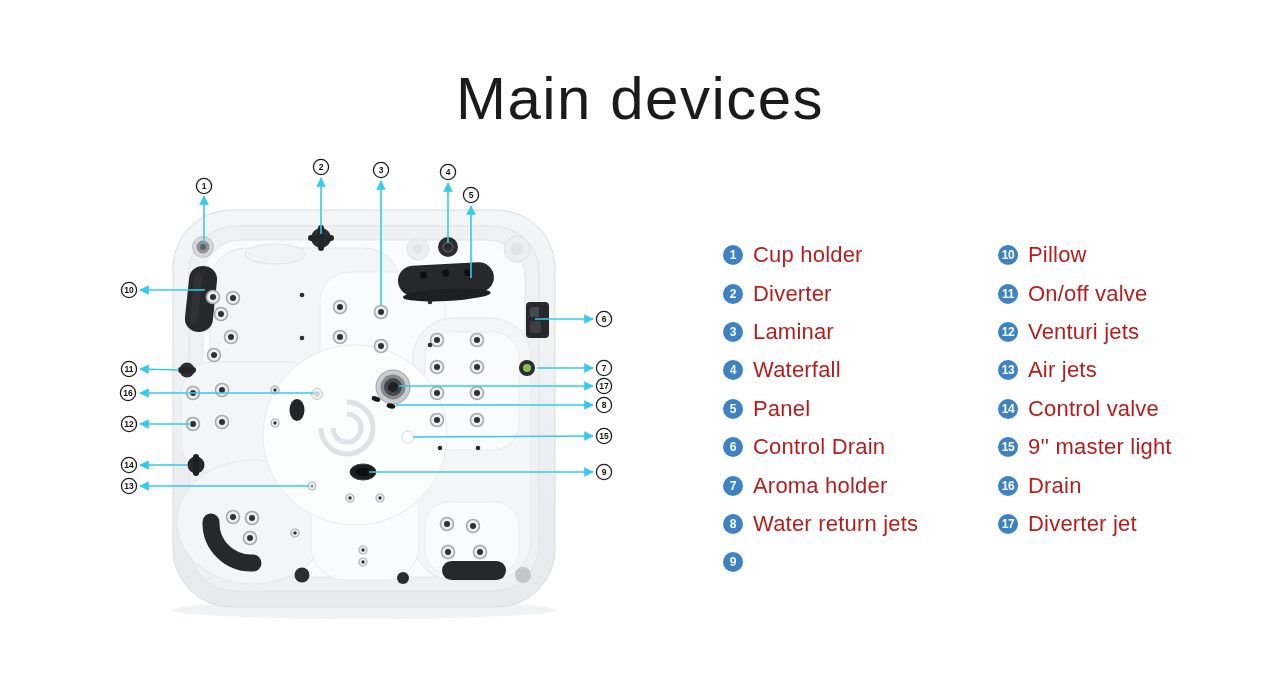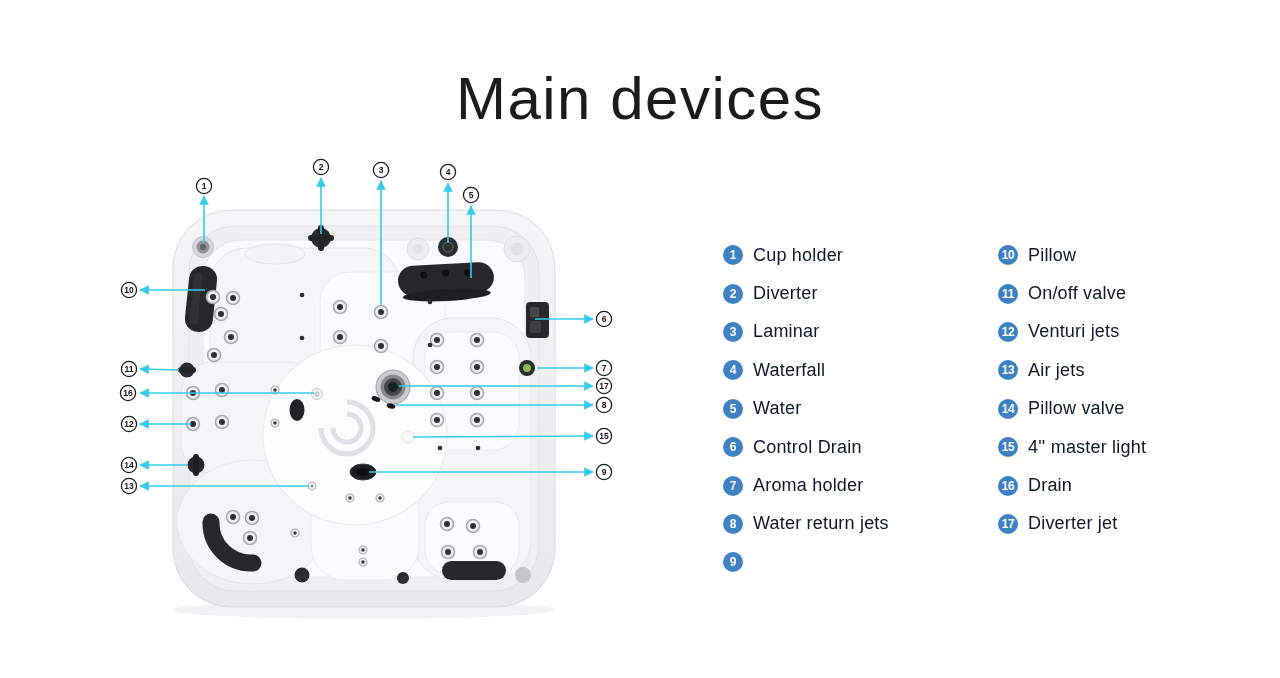--- a/index.html
+++ b/index.html
@@ -9,21 +9,21 @@
          font-size:60px;font-weight:300;letter-spacing:1.5px;color:#1b1b1b;}
   
   .legend{position:absolute;left:723px;top:236px;width:545px;height:350px;}
   .legend ul{list-style:none;margin:0;padding:0;position:absolute;top:0;}
   .col-left{left:0;}
   .col-right{left:275px;}
   .row{height:38.4px;display:flex;align-items:center;}
   .badge{width:20px;height:20px;border-radius:50%;background:#3e82c4;color:#ffffff;
          font-size:12px;font-weight:700;display:flex;align-items:center;justify-content:center;
          margin-right:10px;flex:0 0 20px;letter-spacing:-0.3px;line-height:1;}
-  .lbl{font-size:18px;color:#0f172a;white-space:nowrap;letter-spacing:0.2px;}
+  .lbl{font-size:22px;color:#b91c1c;white-space:nowrap;letter-spacing:0.2px;}
   
   .diagram{position:absolute;left:115px;top:150px;width:545px;height:478px;}
   .leader{stroke:#35cbec;stroke-width:1.6;fill:none;}
   .co{fill:#ffffff;stroke:#1d1d1d;stroke-width:1.3;}
   .cn{font-family:"Liberation Sans",sans-serif;font-size:8.5px;font-weight:700;fill:#111111;}
   .seat{fill:#f3f5f7;stroke:#e5e7ea;stroke-width:1;}
   .seatlight{fill:#fafbfc;stroke:#e9ebed;stroke-width:1;}
 </style>
 </head>
 <body>
@@ -328,21 +328,21 @@
       <li class="row">
           <span class="badge">3</span>
           <span class="lbl">Laminar</span>
         </li>
       <li class="row">
           <span class="badge">4</span>
           <span class="lbl">Waterfall</span>
         </li>
       <li class="row">
           <span class="badge">5</span>
-          <span class="lbl">Water</span>
+          <span class="lbl">Panel</span>
         </li>
       <li class="row">
           <span class="badge">6</span>
           <span class="lbl">Control Drain</span>
         </li>
       <li class="row">
           <span class="badge">7</span>
           <span class="lbl">Aroma holder</span>
         </li>
       <li class="row">
@@ -365,25 +365,25 @@
       <li class="row">
           <span class="badge">12</span>
           <span class="lbl">Venturi jets</span>
         </li>
       <li class="row">
           <span class="badge">13</span>
           <span class="lbl">Air jets</span>
         </li>
       <li class="row">
           <span class="badge">14</span>
-          <span class="lbl">Pillow valve</span>
+          <span class="lbl">Control valve</span>
         </li>
       <li class="row">
           <span class="badge">15</span>
-          <span class="lbl">4'' master light</span>
+          <span class="lbl">9'' master light</span>
         </li>
       <li class="row">
           <span class="badge">16</span>
           <span class="lbl">Drain</span>
         </li>
       <li class="row">
           <span class="badge">17</span>
           <span class="lbl">Diverter jet</span>
         </li>
     </ul>

